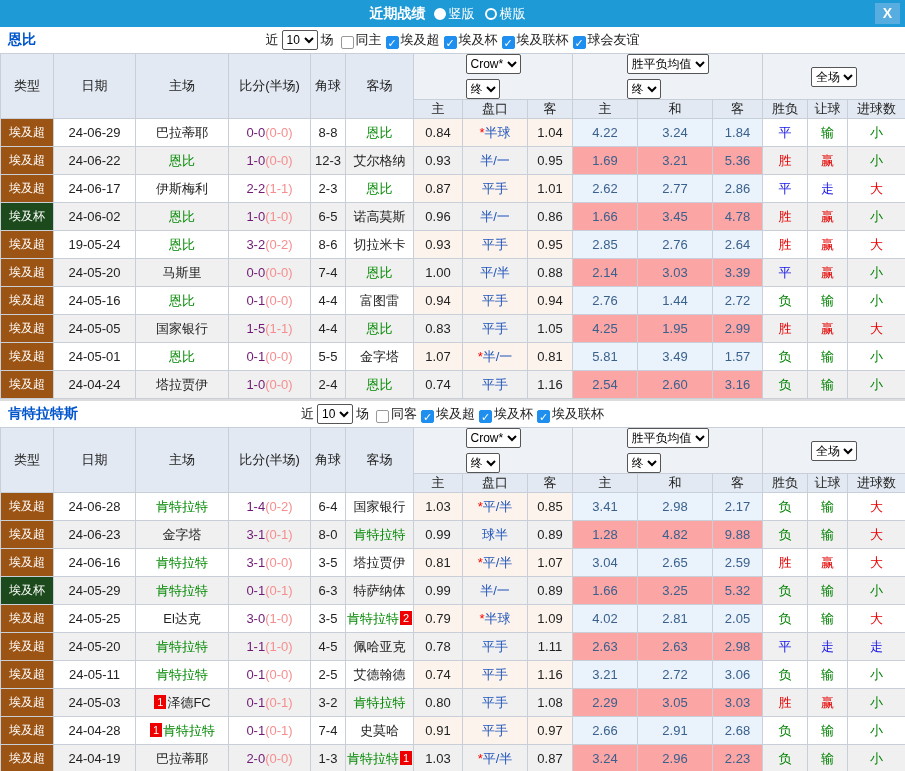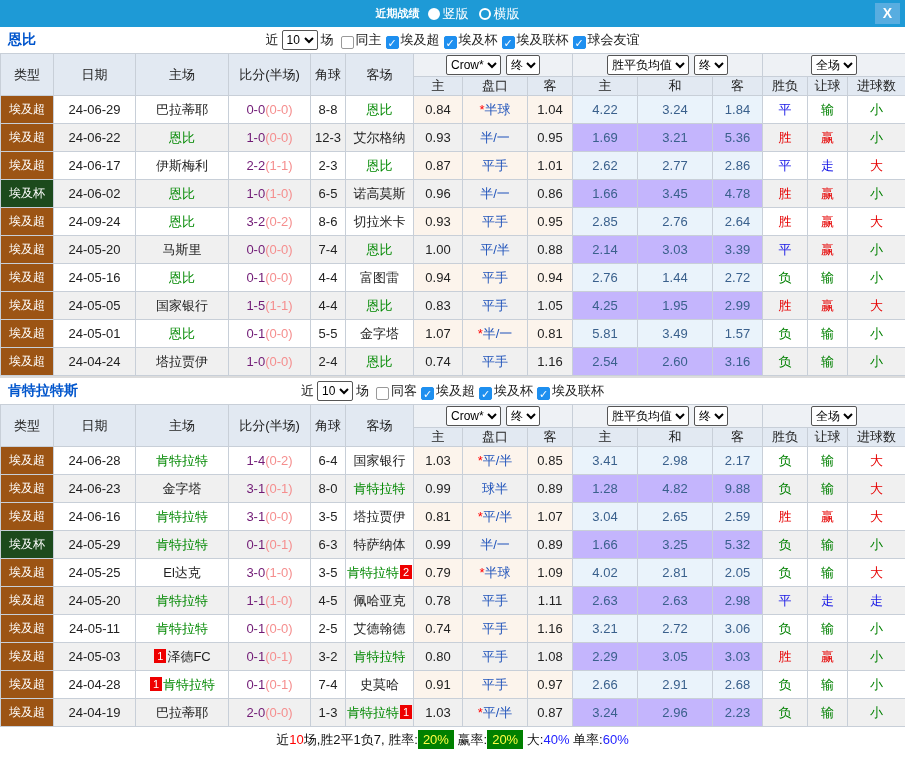--- a/index.html
+++ b/index.html
@@ -8,21 +8,21 @@
     font-family: "Liberation Sans", "DejaVu Sans", sans-serif;
     font-size: 13px; background: #fff; color: #222;
     width: 905px; height: 771px; overflow: hidden;
   }
   
   .titlebar {
     height: 27px; background: #1E9AD6; color: #fff;
     display: flex; align-items: center; justify-content: center;
     position: relative;
   }
-  .titlebar .title { font-weight: bold; font-size: 11px; margin-right: 8px; }
+  .titlebar .title { font-weight: bold; font-size: 14px; margin-right: 8px; }
   .radio-item { display: inline-flex; align-items: center; gap: 3px; margin-right: 10px; cursor: pointer; font-size: 13px; }
   .radio { width: 12px; height: 12px; border: 2px solid #fff; border-radius: 50%; display: inline-block; background: transparent; }
   .radio.filled { background: #fff; }
   .close-btn {
     position: absolute; right: 5px; top: 3px; width: 25px; height: 21px;
     background: #58ADE0; color: #fff; font-weight: bold; text-align: center;
     line-height: 21px; font-size: 14px; cursor: pointer;
   }
   
   .section { background: #fff; }
@@ -45,30 +45,30 @@
   
   table { border-collapse: collapse; table-layout: fixed; width: 905px; font-size: 13px; }
   th, td {
     border: 1px solid #C8CFD8; text-align: center;
     overflow: hidden; white-space: nowrap; padding: 0 1px;
   }
   thead th { background: #E2E9F2; font-weight: normal; }
   thead tr.hdr-top th { height: 23px; }
   thead tr.hdr-sub th { height: 19px; }
   thead th.sel-cell { background: #EEF1F5; }
-  .sel-wrap { display: inline-flex; gap: 5px; align-items: flex-start; }
+  .sel-wrap { display: inline-flex; gap: 5px; align-items: flex-start; flex-direction: column; }
   tbody td { height: 28px; }
   tbody tr.even { background: #F0F0F0; }
   td.t-cell { color: #fff; font-size: 12px; }
   td.type-super { background: #9C5414; }
   td.type-cup   { background: #1C4A1C; }
   tr.odd  td.crow { background: #FCF4EC; }
   tr.odd  td.wdl  { background: #EAF3FB; margin-left: 28px; }
   tr.even td.crow { background: #F0F0F0; }
-  tr.even td.wdl  { background: #c4b5fd; }
+  tr.even td.wdl  { background: #fca5a5; }
   td.mean { color: #3A608C; }
   td.hc-cell { color: #2255BB; }
   .star { color: #F00; }
   .ft { color: #701a75; }
   .ht { color: #F58E8E; }
   .subj { color: #008800; }
   .badge {
     display: inline-block; background: #EE0000; color: #fff; font-size: 11px;
     line-height: 14px; padding: 0 3px; margin: 0 1px; vertical-align: 1px;
   }
@@ -249,21 +249,21 @@
             <td class="crow">0.86</td>
             <td class="wdl mean">1.66</td>
             <td class="wdl mean">3.45</td>
             <td class="wdl mean">4.78</td>
             <td class="c-red">胜</td>
             <td class="c-red">赢</td>
             <td class="c-green">小</td>
           </tr>
           <tr class="odd">
             <td class="t-cell type-super">埃及超</td>
-            <td>24-09-24</td>
+            <td>19-05-24</td>
             <td><span class="subj">恩比</span></td>
             <td><span class="ft">3-2</span><span class="ht">(0-2)</span></td>
             <td>8-6</td>
             <td><span>切拉米卡</span></td>
             <td class="crow">0.93</td>
             <td class="crow hc-cell">平手</td>
             <td class="crow">0.95</td>
             <td class="wdl mean">2.85</td>
             <td class="wdl mean">2.76</td>
             <td class="wdl mean">2.64</td>

